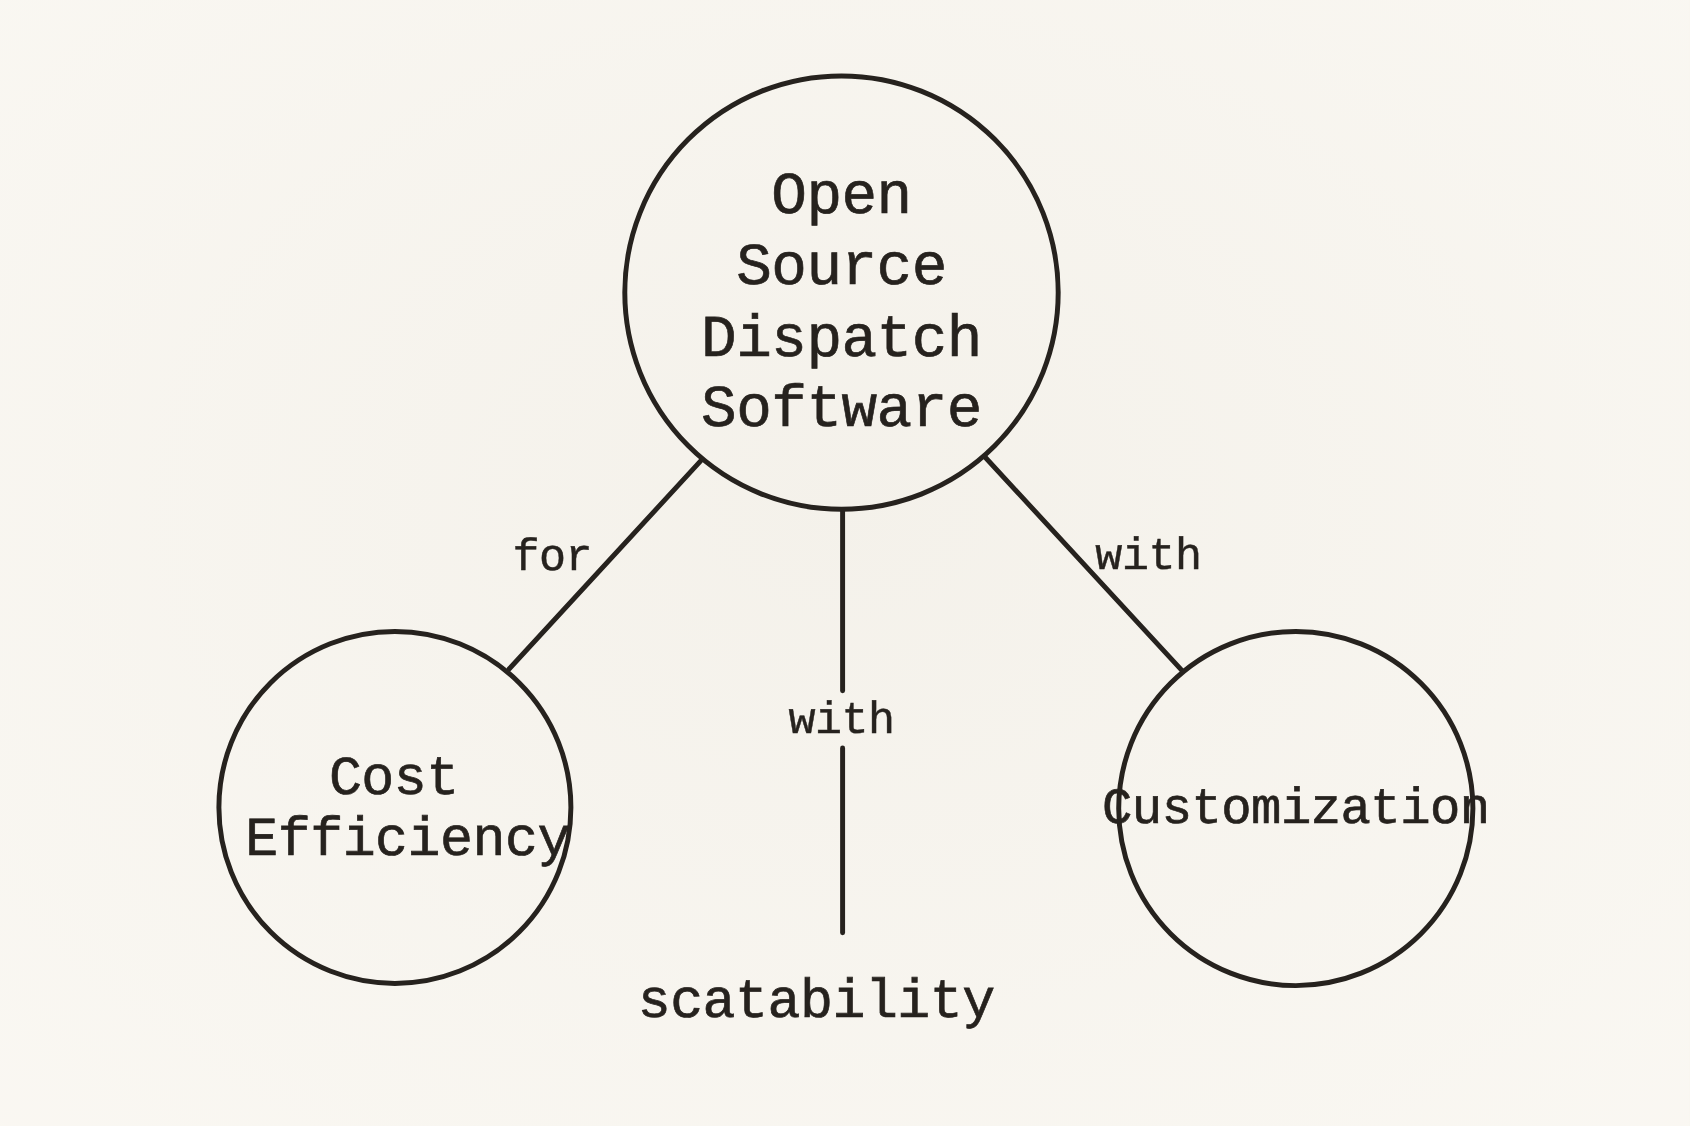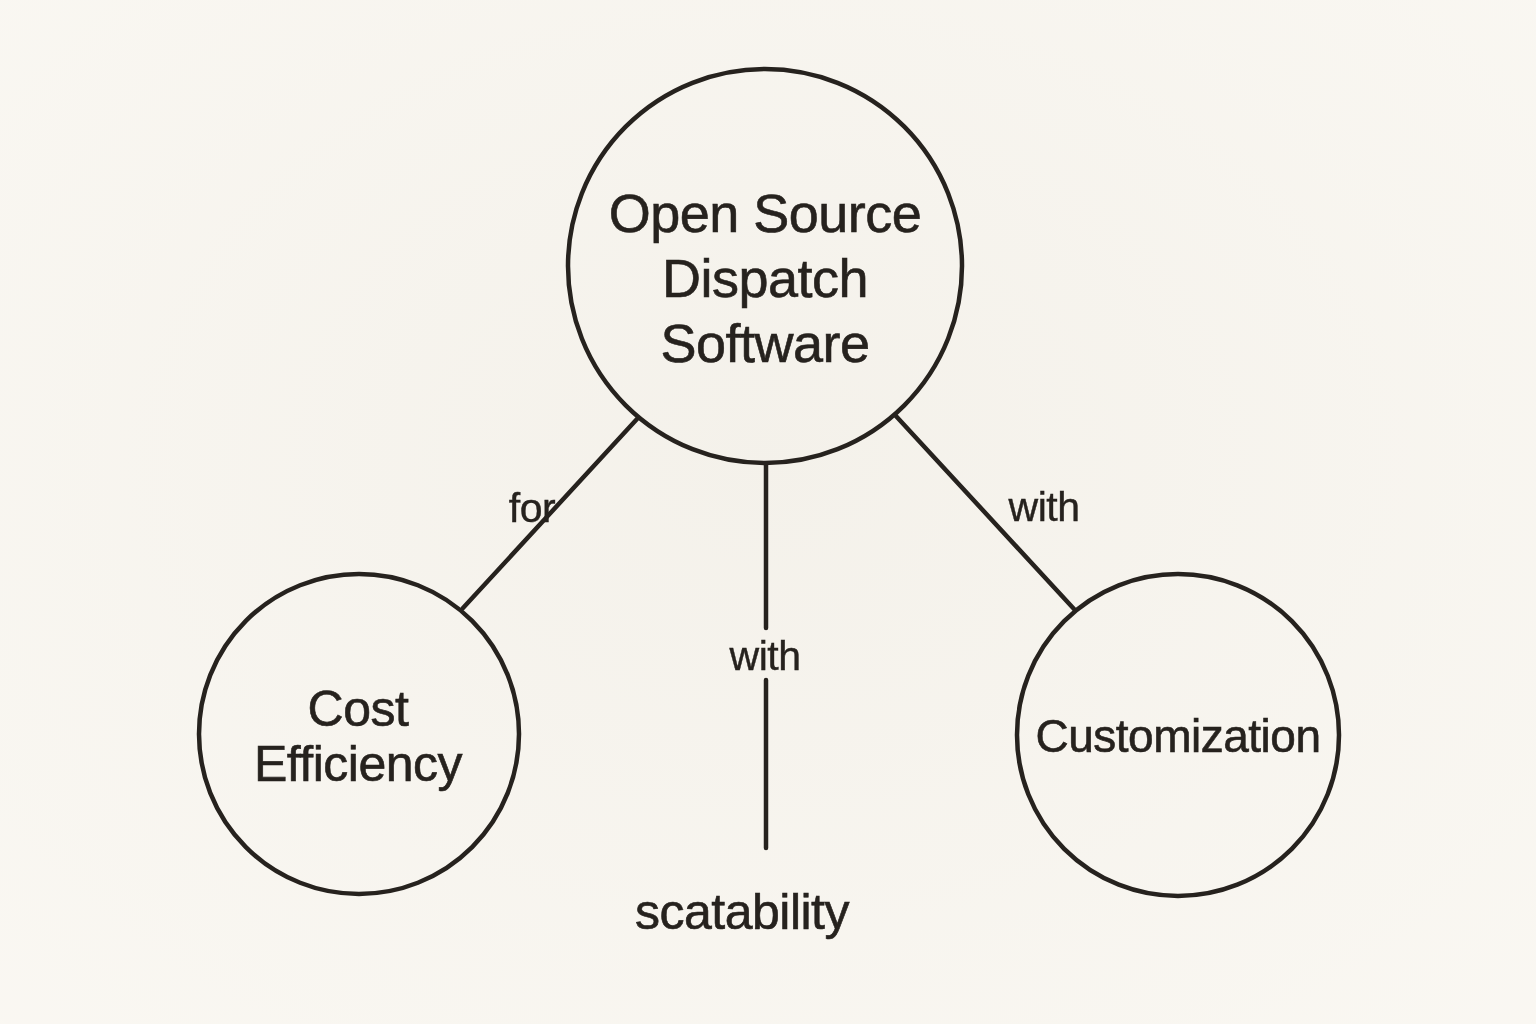--- a/index.html
+++ b/index.html
@@ -10,20 +10,21 @@
   body{
     font-family:"Liberation Sans","DejaVu Sans",sans-serif;
     background:var(--background);
   }
   .stage{
     position:relative;
     width:1536px;
     height:1024px;
     overflow:hidden;
     background:radial-gradient(ellipse at 50% 45%, rgba(0,0,0,0.016) 0%, rgba(255,255,255,0.25) 100%), var(--background);
+    font-family:Liberation Mono, monospace;
   }
   .diagram-svg{
     position:absolute;
     inset:0;
     width:100%;
     height:100%;
   }
   .diagram-svg circle{
     fill:none;
     stroke:var(--ink);
@@ -66,21 +67,21 @@
     left:742px; top:888px;
     font-size:50px;
     white-space:nowrap;
     margin-top:24px;
   }
   .edge-label{
     font-size:41px;
     -webkit-text-stroke:0.4px currentColor;
     white-space:nowrap;
   }
-  .edge-for{ left:532px; top:508px; }
+  .edge-for{ left:502px; top:508px; }
   .edge-with-center{ left:765px; top:656px; }
   .edge-with-right{ left:1044px; top:507px; }
 </style>
 </head>
 <body>
 
 <div class="stage">
 
   <svg class="diagram-svg" viewBox="0 0 1536 1024" aria-hidden="true">
 

